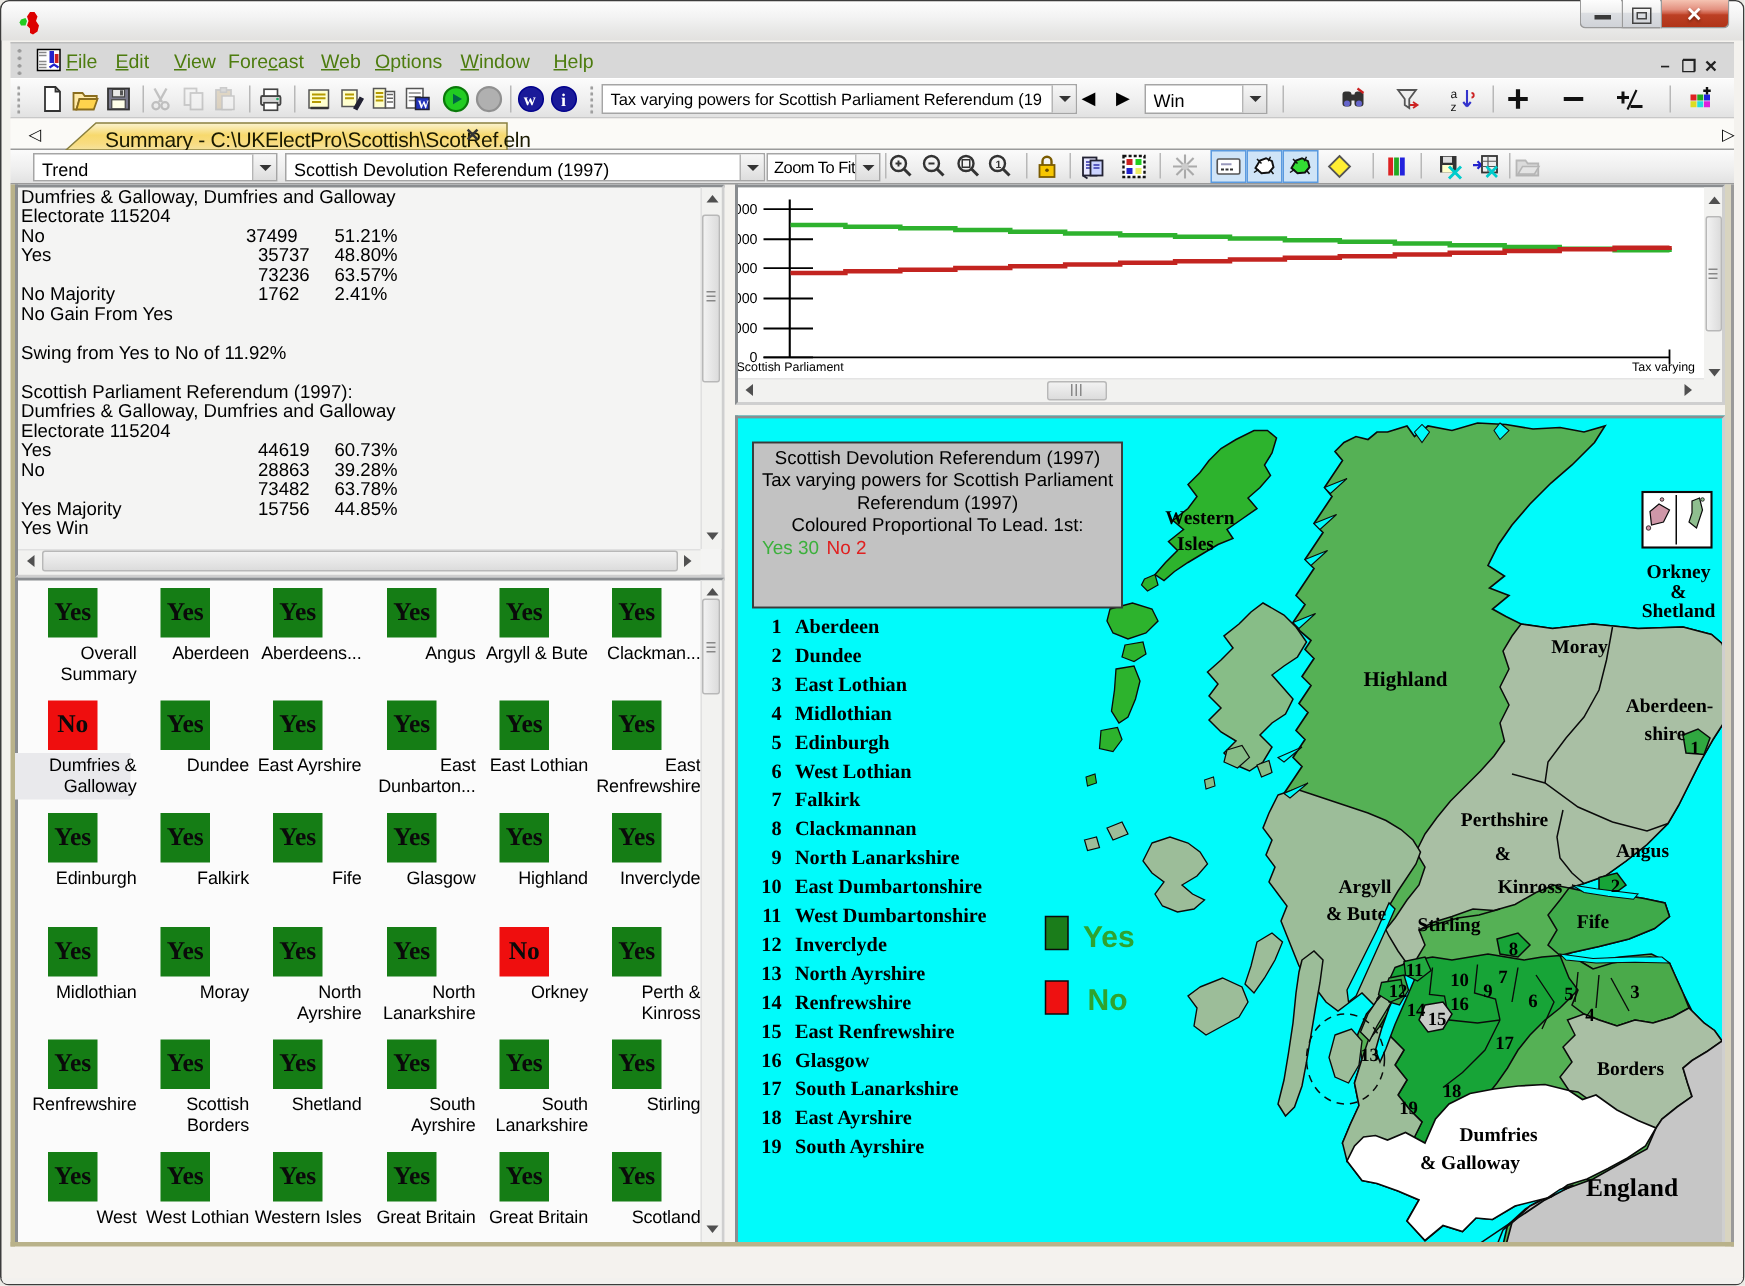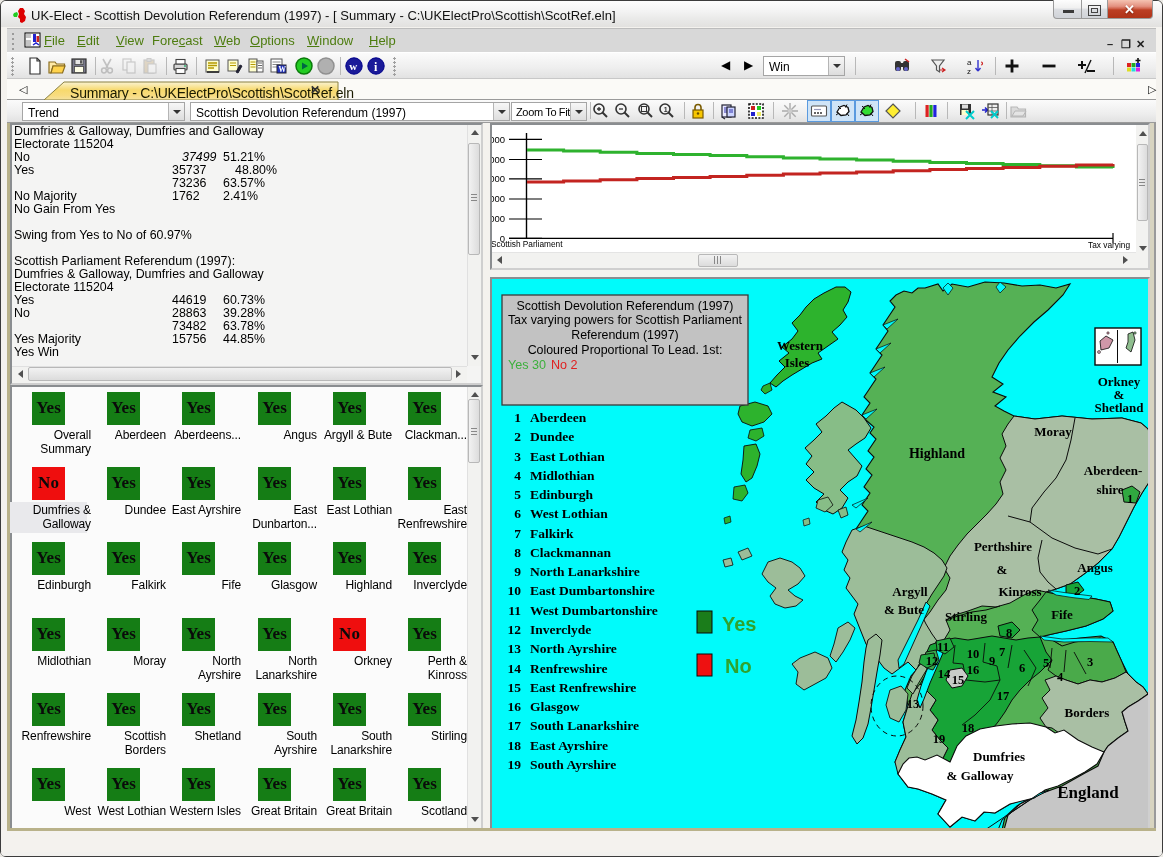--- a/index.html
+++ b/index.html
@@ -96,21 +96,20 @@
 .tan { position:absolute; background:#b9b28a; }
 </style>
 </head>
 <body>
 <div id="frame"></div>
 <div id="titlebar">
   <svg id="appicon" viewBox="0 0 18 17">
     <path d="M8 1 l3 0 2 3 -1 3 2 3 -1 4 -3 2 -2 -1 0 -3 -2 -2 1 -3 -1 -3 z" fill="#dd0000"></path>
     <path d="M2 6 l3 -1 1 2 -1 3 -3 0 -1 -2 z" fill="#22cc22"></path>
   </svg>
-  <div id="title-text">UK-Elect - Scottish Devolution Referendum (1997) - [ Summary - C:\UKElectPro\Scottish\ScotRef.eln]</div>
 </div>
 <div class="winbtn" id="btn-min"></div>
 <div class="winbtn" id="btn-max"></div>
 <div class="winbtn" id="btn-close"></div>
 
 <div id="menubar">
   <div class="grip"></div>
   <svg id="mdi-icon" viewBox="0 0 17 17">
     <rect x="1" y="1" width="15" height="14" fill="#fff" stroke="#000"></rect>
     <rect x="9" y="2" width="3" height="8" fill="#2222cc"></rect>
@@ -202,20 +201,24 @@
 <div class="tsep" style="left:333px"></div>
 <svg style="position:absolute;left:337px;top:3px" width="20" height="20" viewBox="0 0 20 20">
       <circle cx="10" cy="10" r="8.2" fill="#1a1a99" stroke="#00008b"></circle>
       <text x="5.2" y="14" font-size="11" fill="#fff" font-weight="bold" font-family="Liberation Serif">w</text>
     </svg>
 <svg style="position:absolute;left:359px;top:3px" width="20" height="20" viewBox="0 0 20 20">
       <circle cx="10" cy="10" r="8.2" fill="#1a1a99" stroke="#00008b"></circle>
       <text x="8" y="14.5" font-size="12" fill="#fff" font-weight="bold" font-family="Liberation Serif">i</text>
     </svg>
 <div class="tgrip" style="left:386px"></div>
+<div class="combo" style="left:394px;top:3px;width:317px;height:20px;">
+      <div class="ctext" style="width:292px;font-size:11px;letter-spacing:-0.05px;top:4px;">Tax varying powers for Scottish Parliament Referendum (19</div>
+      <div class="carrow"></div>
+    </div>
 <div style="position:absolute;left:714px;top:5px;font-size:12px;color:#000;">◀</div>
 <div style="position:absolute;left:737px;top:5px;font-size:12px;color:#000;">▶</div>
 <div class="combo" style="left:756px;top:3px;width:82px;height:20px;">
       <div class="ctext">Win</div>
       <div class="carrow"></div>
     </div>
 <div class="tsep" style="left:848px"></div>
 <svg style="position:absolute;left:885px;top:3px" width="20" height="20" viewBox="0 0 20 20">
       <rect x="3" y="5" width="6" height="10" rx="2" fill="#333"></rect>
       <rect x="11" y="5" width="6" height="10" rx="2" fill="#333"></rect>
@@ -378,32 +381,32 @@
 <svg style="position:absolute;left:1001px;top:1px" opacity="0.55" width="20" height="20" viewBox="0 0 20 20">
       <path d="M3 6 h6 l1.5 2 h7 v8 H3 z" fill="#c9c9c9" stroke="#888" stroke-width="1.2"></path>
       <path d="M4 15 l3 -5 h11 l-3 5 z" fill="#ddd" stroke="#888" stroke-width="1"></path>
     </svg>
   </div>
 
 <div class="panel" id="panel-text">
 <div style="position:absolute;left:2px;top:-1.0px;font-size:12.4px;white-space:nowrap;">Dumfries &amp; Galloway, Dumfries and Galloway</div>
 <div style="position:absolute;left:2px;top:12.0px;font-size:12.4px;white-space:nowrap;">Electorate 115204</div>
 <div style="position:absolute;left:2px;top:25.0px;font-size:12.4px;white-space:nowrap;">No</div>
-<div style="position:absolute;left:170px;top:25.0px;font-size:12.4px;font-style:italic;">37499</div>
+<div style="position:absolute;left:152px;top:25.0px;font-size:12.4px;">37499</div>
 <div style="position:absolute;left:211px;top:25.0px;font-size:12.4px;">51.21%</div>
 <div style="position:absolute;left:2px;top:37.9px;font-size:12.4px;white-space:nowrap;">Yes</div>
 <div style="position:absolute;left:160px;top:37.9px;font-size:12.4px;">35737</div>
-<div style="position:absolute;left:211px;top:37.9px;font-size:12.4px;margin-left:12px;">48.80%</div>
+<div style="position:absolute;left:211px;top:37.9px;font-size:12.4px;">48.80%</div>
 <div style="position:absolute;left:160px;top:50.9px;font-size:12.4px;">73236</div>
 <div style="position:absolute;left:211px;top:50.9px;font-size:12.4px;">63.57%</div>
 <div style="position:absolute;left:2px;top:63.9px;font-size:12.4px;white-space:nowrap;">No Majority</div>
 <div style="position:absolute;left:160px;top:63.9px;font-size:12.4px;">1762</div>
 <div style="position:absolute;left:211px;top:63.9px;font-size:12.4px;">2.41%</div>
 <div style="position:absolute;left:2px;top:76.9px;font-size:12.4px;white-space:nowrap;">No Gain From Yes</div>
-<div style="position:absolute;left:2px;top:102.8px;font-size:12.4px;white-space:nowrap;">Swing from Yes to No of 60.97%</div>
+<div style="position:absolute;left:2px;top:102.8px;font-size:12.4px;white-space:nowrap;">Swing from Yes to No of 11.92%</div>
 <div style="position:absolute;left:2px;top:128.8px;font-size:12.4px;white-space:nowrap;">Scottish Parliament Referendum (1997):</div>
 <div style="position:absolute;left:2px;top:141.8px;font-size:12.4px;white-space:nowrap;">Dumfries &amp; Galloway, Dumfries and Galloway</div>
 <div style="position:absolute;left:2px;top:154.8px;font-size:12.4px;white-space:nowrap;">Electorate 115204</div>
 <div style="position:absolute;left:2px;top:167.7px;font-size:12.4px;white-space:nowrap;">Yes</div>
 <div style="position:absolute;left:160px;top:167.7px;font-size:12.4px;">44619</div>
 <div style="position:absolute;left:211px;top:167.7px;font-size:12.4px;">60.73%</div>
 <div style="position:absolute;left:2px;top:180.7px;font-size:12.4px;white-space:nowrap;">No</div>
 <div style="position:absolute;left:160px;top:180.7px;font-size:12.4px;">28863</div>
 <div style="position:absolute;left:211px;top:180.7px;font-size:12.4px;">39.28%</div>
 <div style="position:absolute;left:160px;top:193.7px;font-size:12.4px;">73482</div>

